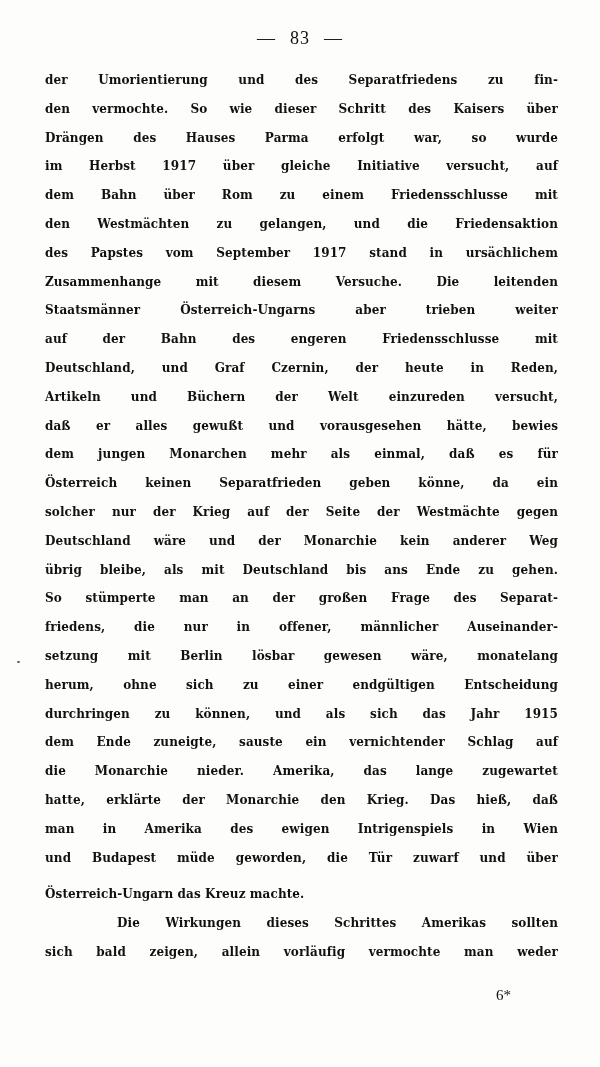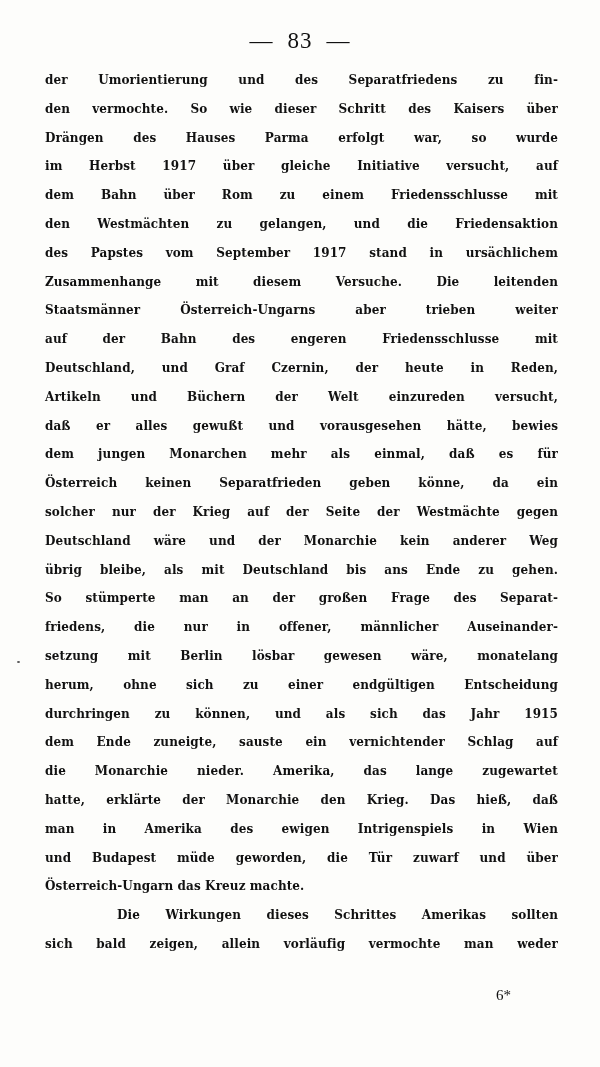--- a/index.html
+++ b/index.html
@@ -8,40 +8,40 @@
     background: #fdfdfb;
     position: relative;
     overflow: hidden;
     font-family: "DejaVu Serif", "Liberation Serif", serif;
     color: #111;
   }
   .page-header {
     position: absolute; left: 0; right: 0; top: 28px;
     text-align: center;
     font-family: "Liberation Serif", serif;
-    font-size: 23px;
+    font-size: 18px;
     letter-spacing: 1px;
   }
   .page-header .dash { display: inline-block; margin: 0 14px; }
   .text-block {
     position: absolute;
     left: 45px; top: 66px;
     width: 513px;
   }
   .line {
     height: 28.8px;
     line-height: 28.8px;
     font-size: 12px;
     font-weight: bold;
     white-space: nowrap;
     text-align: justify;
     text-align-last: justify;
     letter-spacing: 0.1px;
   }
-  .line.last { text-align-last: left; }
+  .line.last { text-align-last: left; margin-top: 8px; }
   .line.indent { padding-left: 72px; }
   .signature {
     position: absolute; left: 496px; top: 987px;
     font-family: "Liberation Serif", serif;
     font-size: 15px;
   }
   .speck {
     position: absolute; width: 3px; height: 2px; background: #555; border-radius: 50%;
   }
 </style>

